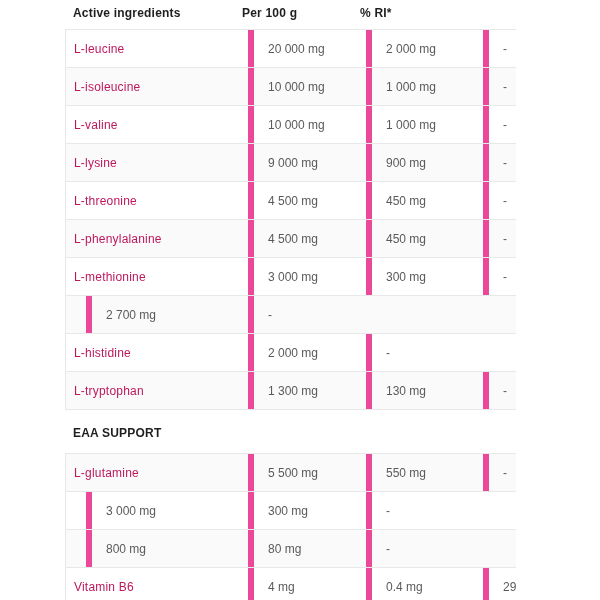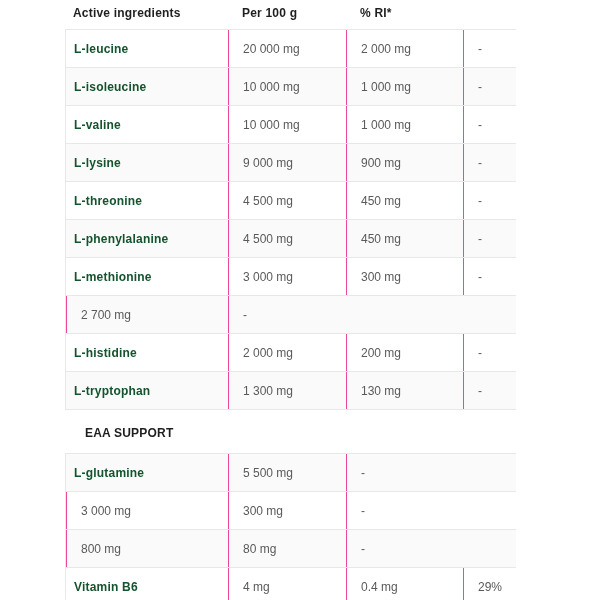--- a/index.html
+++ b/index.html
@@ -49,36 +49,36 @@
     font-size: 12px;
     display: flex;
     align-items: center;
     padding-left: 14px;
     color: #5a5a5a;
     white-space: nowrap;
     overflow: hidden;
   }
   .cell.ingredient {
     padding-left: 8px;
-    font-weight: bold;
-    color: #14532d;
+    font-weight: normal;
+    color: #be185d;
     letter-spacing: 0.2px;
   }
-  .cell:not(.ingredient) { border-left: 1px solid #ec4899; }
+  .cell:not(.ingredient) { border-left: 6px solid #ec4899; margin-left: 20px; }
 
   
   #amino-table .row:nth-child(even) { background: #fafafa; }
   #eaa-table .row:nth-child(odd)  { background: #fafafa; }
 
   .section-title {
     font-size: 12px;
     font-weight: bold;
     color: #1f1f1f;
     letter-spacing: 0.2px;
-    margin: 16px 0 13px 12px;
+    margin: 16px 0 13px 0;
     padding-left: 8px;
   }
 </style>
 </head>
 <body>
 
 <div class="page">
   <div class="wrap">
 
     <div class="col-headers">
@@ -130,37 +130,37 @@
     <div class="cell">300 mg</div>
     <div class="cell">-</div>
   </div>
         <div class="row">
     <div class="cell">2 700 mg</div>
     <div class="cell">-</div>
   </div>
         <div class="row">
     <div class="cell ingredient">L-histidine</div>
     <div class="cell">2 000 mg</div>
-    <div class="cell">200 mg</div>
     <div class="cell">-</div>
   </div>
         <div class="row">
     <div class="cell ingredient">L-tryptophan</div>
     <div class="cell">1 300 mg</div>
     <div class="cell">130 mg</div>
     <div class="cell">-</div>
   </div>
       </div>
 
     <div class="section-title">EAA SUPPORT</div>
 
     <div class="data-table" id="eaa-table">
         <div class="row">
     <div class="cell ingredient">L-glutamine</div>
     <div class="cell">5 500 mg</div>
+    <div class="cell">550 mg</div>
     <div class="cell">-</div>
   </div>
         <div class="row">
     <div class="cell">3 000 mg</div>
     <div class="cell">300 mg</div>
     <div class="cell">-</div>
   </div>
         <div class="row">
     <div class="cell">800 mg</div>
     <div class="cell">80 mg</div>

